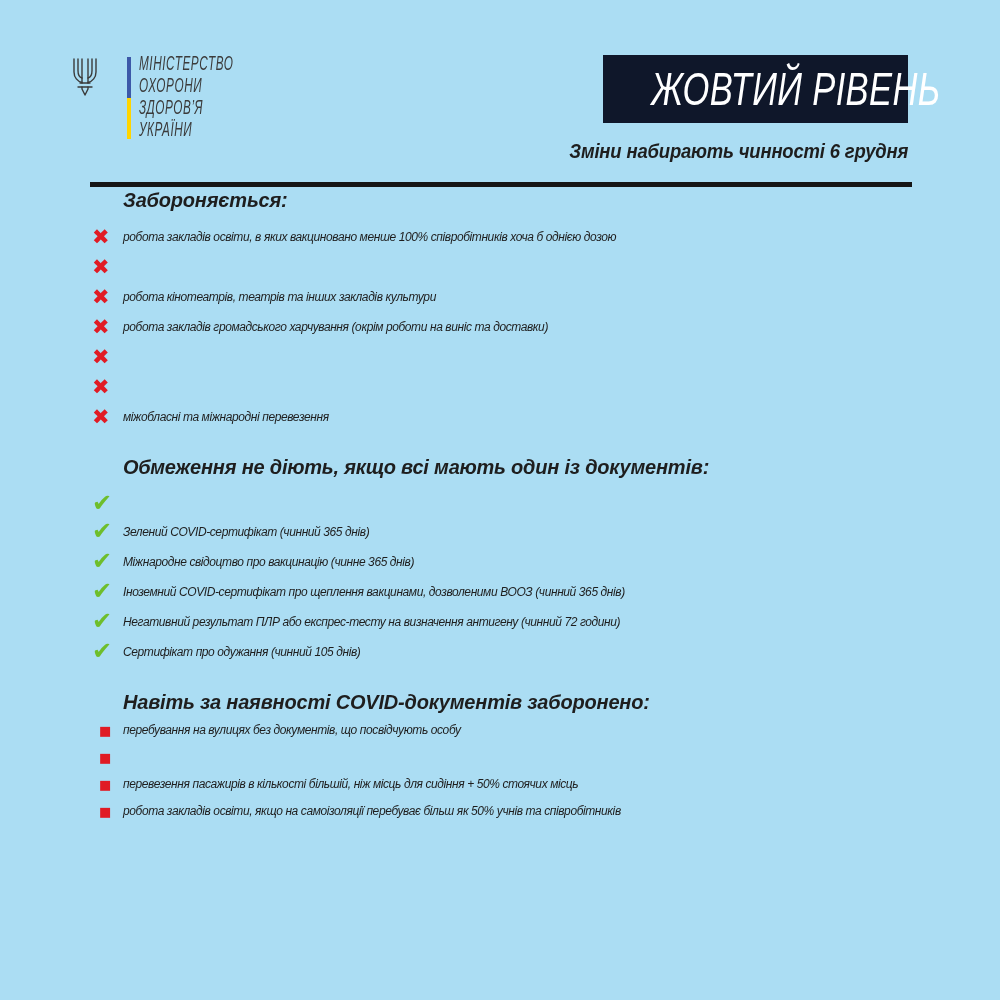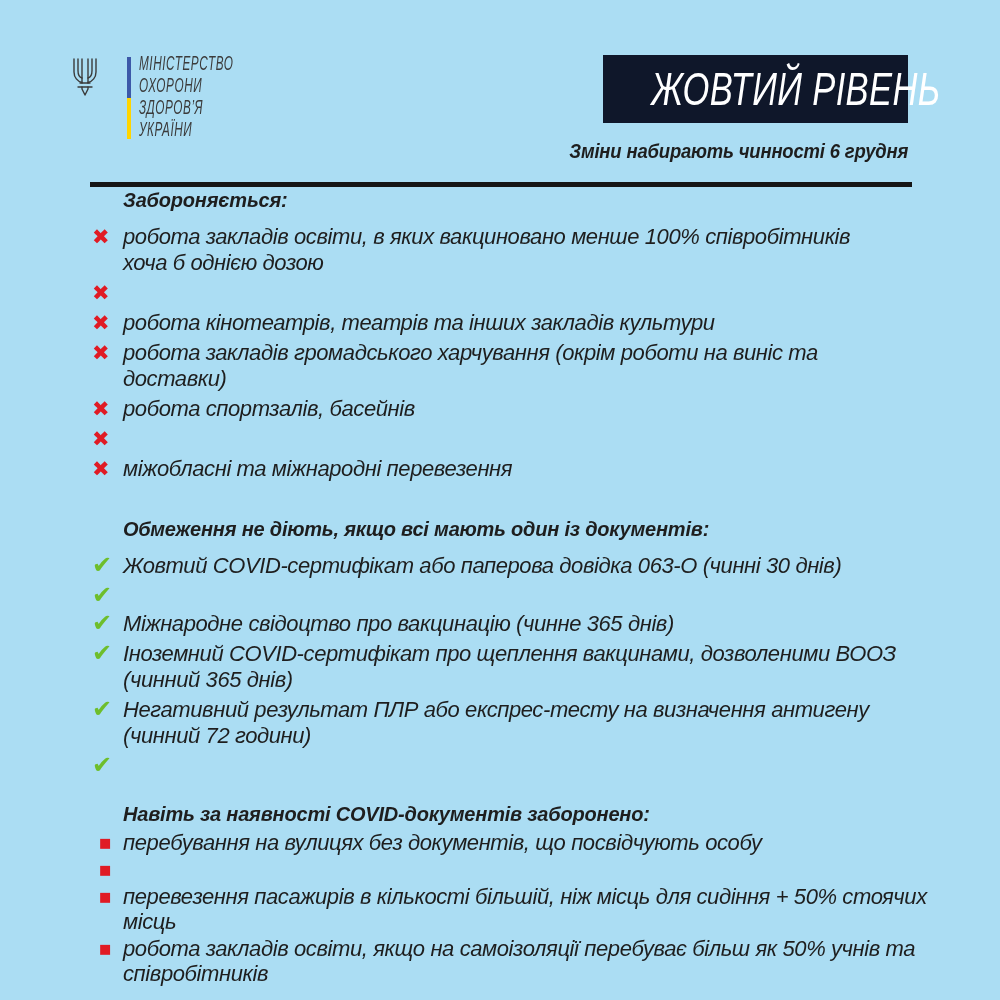--- a/index.html
+++ b/index.html
@@ -44,35 +44,35 @@
     background:#161616;
   }
 
   
   .content { position:absolute; left:92px; top:188px; width:866px; }
 
   .section-heading {
     font-size:20px; font-weight:700; line-height:24px;
     margin:0 0 12px 31px; letter-spacing:-0.2px;
   }
-  .sec2 .section-heading { margin-top:35px; }
+  .sec2 .section-heading { margin-top:25px; }
   .sec3 .section-heading { margin-top:25px; margin-bottom:4px; }
 
   .item { display:flex; align-items:flex-start; margin-bottom:4px; }
   .sec3 .item { margin-left:7px; margin-bottom:2px; }
 
   .bullet {
     flex:0 0 31px; width:31px; text-align:left;
     font-family:"DejaVu Sans",sans-serif; line-height:26px;
   }
   .bullet.cross  { color:#E01B24; font-size:21px; }
   .bullet.check  { color:#6EBE2B; font-size:24px; line-height:24px; }
   .bullet.square { color:#E01B24; font-size:13px; flex:0 0 24px; width:24px; line-height:25px; }
 
-  .item-text { font-size:22px; line-height:26px; letter-spacing:-0.4px; }
+  .item-text { font-size:12px; line-height:26px; letter-spacing:-0.4px; }
   .sec1 .item-text { max-width:755px; }
   .sec2 .item-text { max-width:815px; }
   .sec3 .item-text { max-width:815px; line-height:25px; }
 </style>
 </head>
 <body>
 
 <div class="canvas">
 
   <svg class="trident" viewBox="0 0 30 40" aria-hidden="true">
@@ -119,56 +119,56 @@
           <div class="item">
             <span class="bullet cross">✖</span>
             <span class="item-text">робота кінотеатрів, театрів та інших закладів культури</span>
           </div>
           <div class="item">
             <span class="bullet cross">✖</span>
             <span class="item-text">робота закладів громадського харчування (окрім роботи на виніс та доставки)</span>
           </div>
           <div class="item">
             <span class="bullet cross">✖</span>
-            <span class="item-text">робота спортзалів, басейнів</span>
           </div>
           <div class="item">
             <span class="bullet cross">✖</span>
           </div>
           <div class="item">
             <span class="bullet cross">✖</span>
             <span class="item-text">міжобласні та міжнародні перевезення</span>
           </div>
         </div>
     </section>
 
     <section class="sec2">
       <h2 class="section-heading">Обмеження не діють, якщо всі мають один із документів:</h2>
       <div class="items">
           <div class="item">
             <span class="bullet check">✔</span>
-            <span class="item-text">Жовтий COVID-сертифікат або паперова довідка 063-О (чинні 30 днів)</span>
           </div>
           <div class="item">
             <span class="bullet check">✔</span>
+            <span class="item-text">Зелений COVID-сертифікат (чинний 365 днів)</span>
           </div>
           <div class="item">
             <span class="bullet check">✔</span>
             <span class="item-text">Міжнародне свідоцтво про вакцинацію (чинне 365 днів)</span>
           </div>
           <div class="item">
             <span class="bullet check">✔</span>
             <span class="item-text">Іноземний COVID-сертифікат про щеплення вакцинами, дозволеними ВООЗ (чинний 365 днів)</span>
           </div>
           <div class="item">
             <span class="bullet check">✔</span>
             <span class="item-text">Негативний результат ПЛР або експрес-тесту на визначення антигену (чинний 72 години)</span>
           </div>
           <div class="item">
             <span class="bullet check">✔</span>
+            <span class="item-text">Сертифікат про одужання (чинний 105 днів)</span>
           </div>
         </div>
     </section>
 
     <section class="sec3">
       <h2 class="section-heading">Навіть за наявності COVID-документів заборонено:</h2>
       <div class="items">
           <div class="item">
             <span class="bullet square">■</span>
             <span class="item-text">перебування на вулицях без документів, що посвідчують особу</span>

